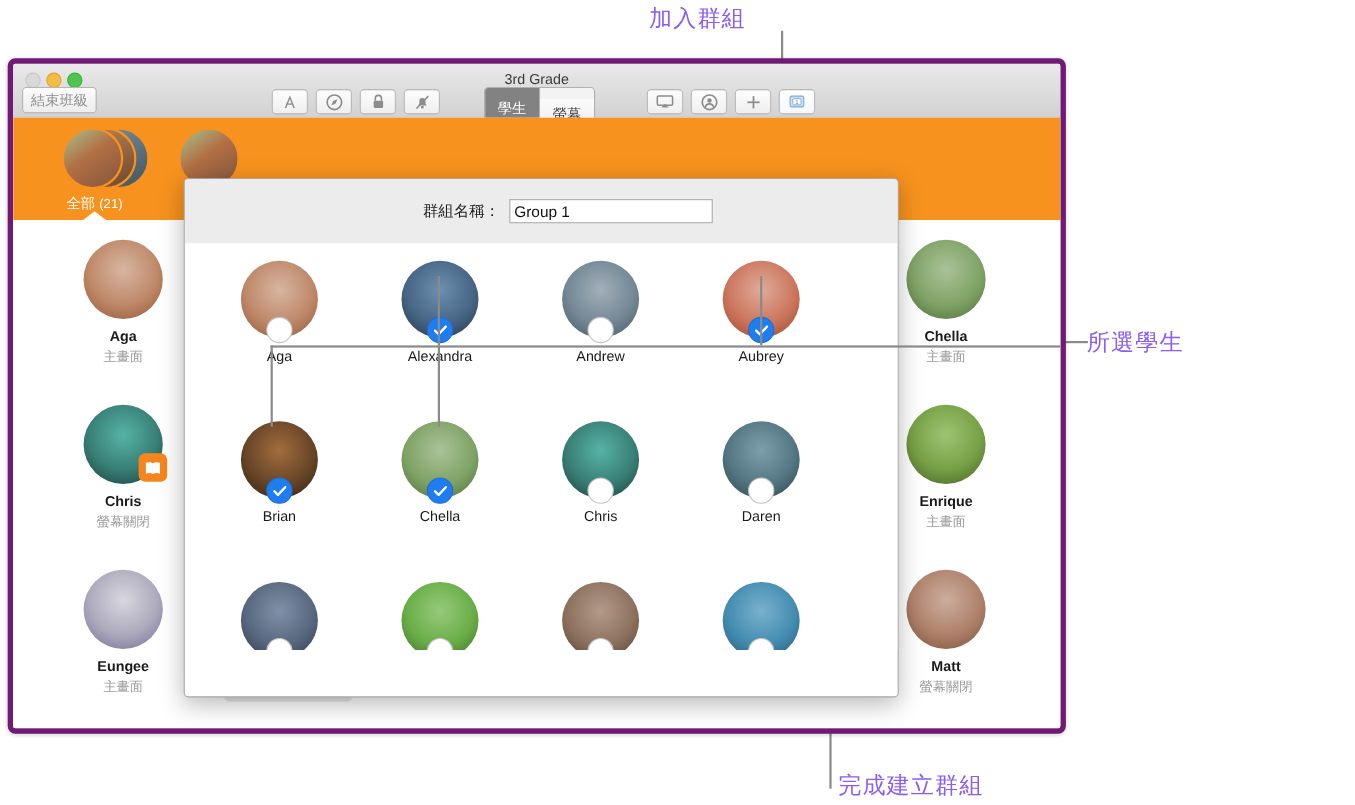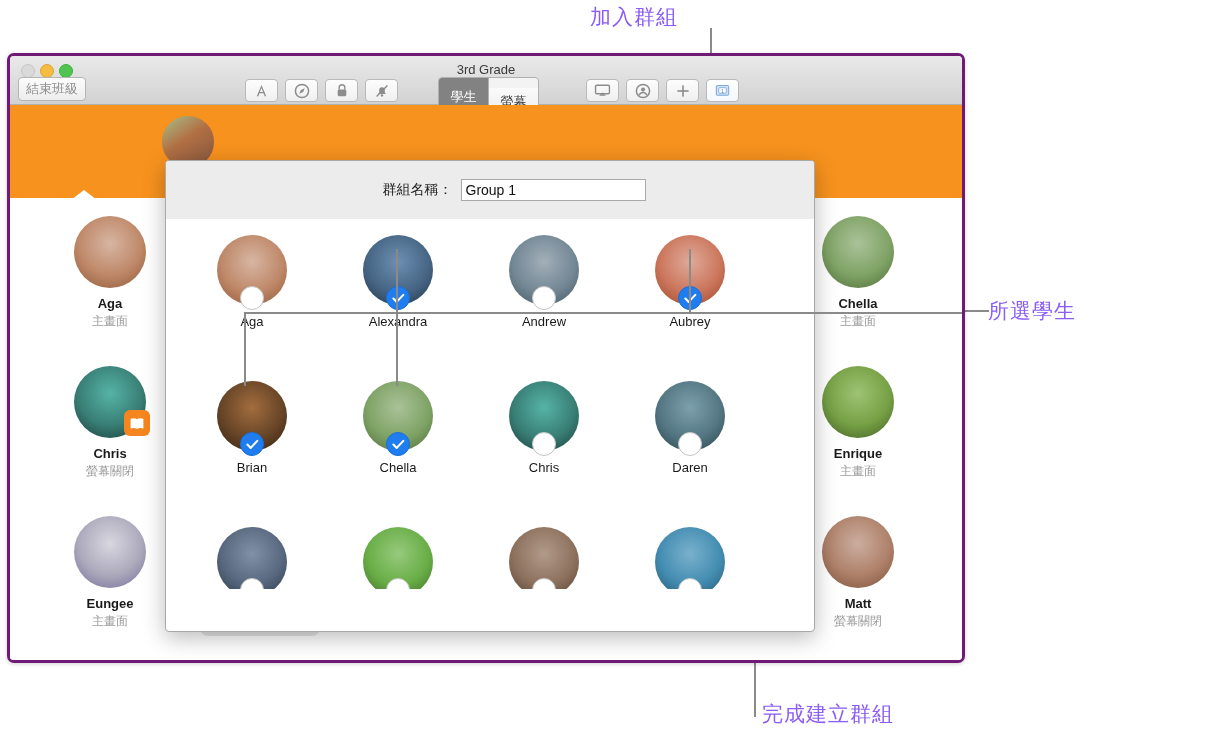--- a/index.html
+++ b/index.html
@@ -20,21 +20,21 @@
     letter-spacing:1px;
     white-space:nowrap;
   }
   .leader{position:absolute;background:#8a8a8a;}
 
   
   #app-window{
     position:absolute;
     left:7px;top:53px;
     width:952px;height:604px;
-    border:3px solid #701a75;
+    border:5px solid #701a75;
     border-radius:7px;
     background:#ffffff;
     overflow:hidden;
     box-shadow:0 1px 4px rgba(0,0,0,.18);
   }
 
   
   #titlebar{
     position:relative;
     height:48px;
@@ -312,20 +312,31 @@
         <rect x="5" y="5" width="8" height="6" rx="1" fill="#ffffff" stroke="#7ea9d6" stroke-width="0.9"></rect>
         <text x="9" y="10.2" font-size="6" text-anchor="middle" fill="#5a8fc6" font-family="Liberation Sans, sans-serif">1</text>
       </svg>
     </div>
   </div>
 
   <div id="content">
 
     <div id="group-bar">
 
+      <div class="group-tab" style="left:4px;">
+        <div class="group-stack">
+          <div class="stack-circle" style="left:44px;background:linear-gradient(150deg,hsl(205,14%,55%),hsl(205,18%,32%));"></div>
+          <div class="stack-circle" style="left:32px;background:linear-gradient(150deg,hsl(28,48%,55%),hsl(24,40%,30%));"></div>
+          <div class="stack-circle" style="left:20px;background:linear-gradient(145deg,hsl(90,30%,65%),hsl(24,45%,48%) 45%,hsl(20,35%,38%));"></div>
+        </div>
+        <div class="group-label">
+          <span>全部</span>
+          <span class="cnt">(21)</span>
+        </div>
+      </div>
 
       <div class="group-tab" style="left:110px;">
         <div class="group-stack">
           <div class="stack-circle" style="left:20px;background:linear-gradient(145deg,hsl(90,30%,65%),hsl(24,45%,48%) 45%,hsl(20,35%,38%));"></div>
         </div>
         <div class="group-label">主</div>
       </div>
 
       <div id="group-pointer"></div>
     </div>

